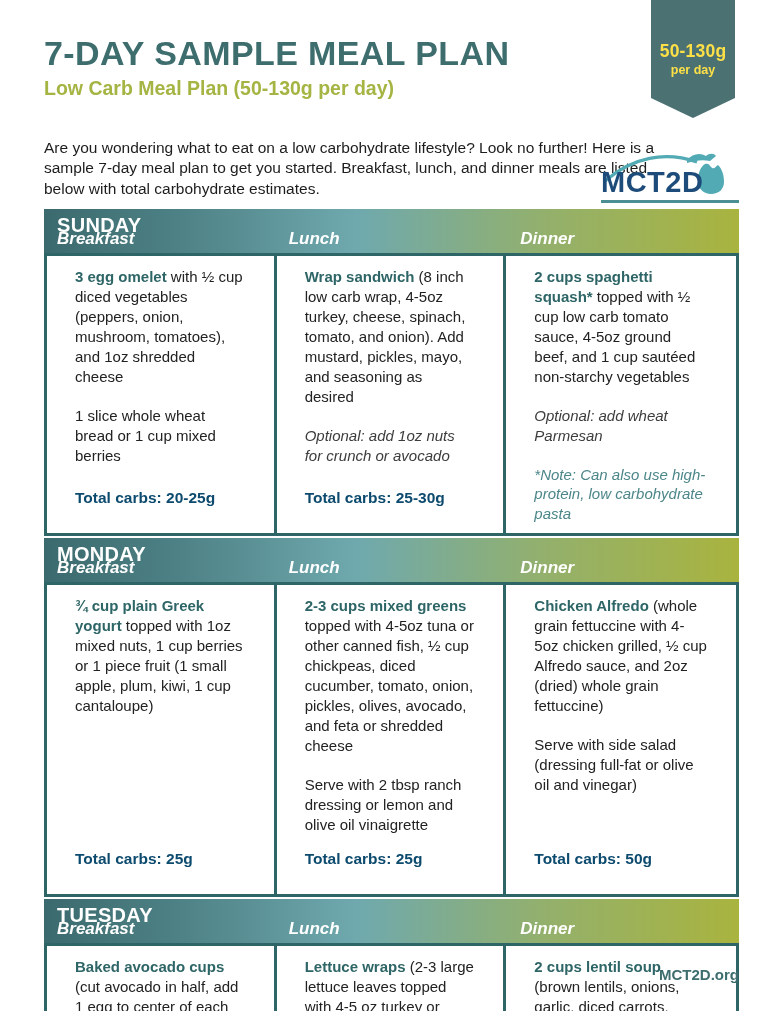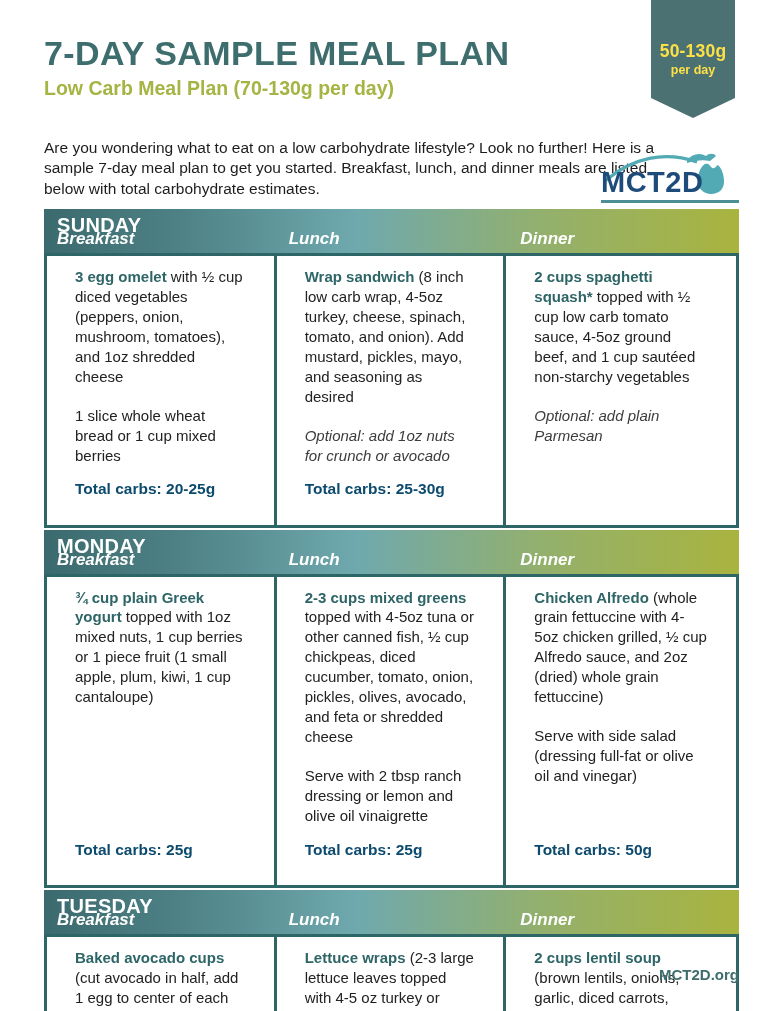--- a/index.html
+++ b/index.html
@@ -72,21 +72,21 @@
   .footer {
     position:absolute; right:42px; top:966px;
     font-weight:700; font-size:15px; color:#3e6d6e;
   }
 </style>
 </head>
 <body>
 
 <div class="header">
   <h1 class="title">7-DAY SAMPLE MEAL PLAN</h1>
-  <div class="subtitle">Low Carb Meal Plan (70-130g per day)</div>
+  <div class="subtitle">Low Carb Meal Plan (50-130g per day)</div>
 </div>
 
 <div class="badge">
   <div class="b1">50-130g</div>
   <div class="b2">per day</div>
 </div>
 
 <p class="intro">Are you wondering what to eat on a low carbohydrate lifestyle? Look no further! Here is a sample 7-day meal plan to get you started. Breakfast, lunch, and dinner meals are listed below with total carbohydrate estimates.</p>
 
 <div class="logo">
@@ -114,21 +114,22 @@
           <p class="para">1 slice whole wheat bread or 1 cup mixed berries</p>
           <p class="total">Total carbs: 20-25g</p>
         </div>
         <div class="cell">
           <p class="para"><span class="lead">Wrap sandwich</span><span> (8 inch low carb wrap, 4-5oz turkey, cheese, spinach, tomato, and onion). Add mustard, pickles, mayo, and seasoning as desired</span></p>
           <p class="para italic-gray">Optional: add 1oz nuts for crunch or avocado</p>
           <p class="total">Total carbs: 25-30g</p>
         </div>
         <div class="cell">
           <p class="para"><span class="lead">2 cups spaghetti squash*</span><span> topped with ½ cup low carb tomato sauce, 4-5oz ground beef, and 1 cup sautéed non-starchy vegetables</span></p>
-          <p class="para italic-gray">Optional: add plain Parmesan</p>
+          <p class="para italic-gray">Optional: add wheat Parmesan</p>
+          <p class="para italic-teal">*Note: Can also use high-protein, low carbohydrate pasta</p>
         </div>
       </div>
   </div>
 
   <div class="day-section">
     <div class="day-header">
       <div class="day-name">MONDAY</div>
       <div class="meal-labels">
           <div class="meal-label">Breakfast</div>
           <div class="meal-label">Lunch</div>

